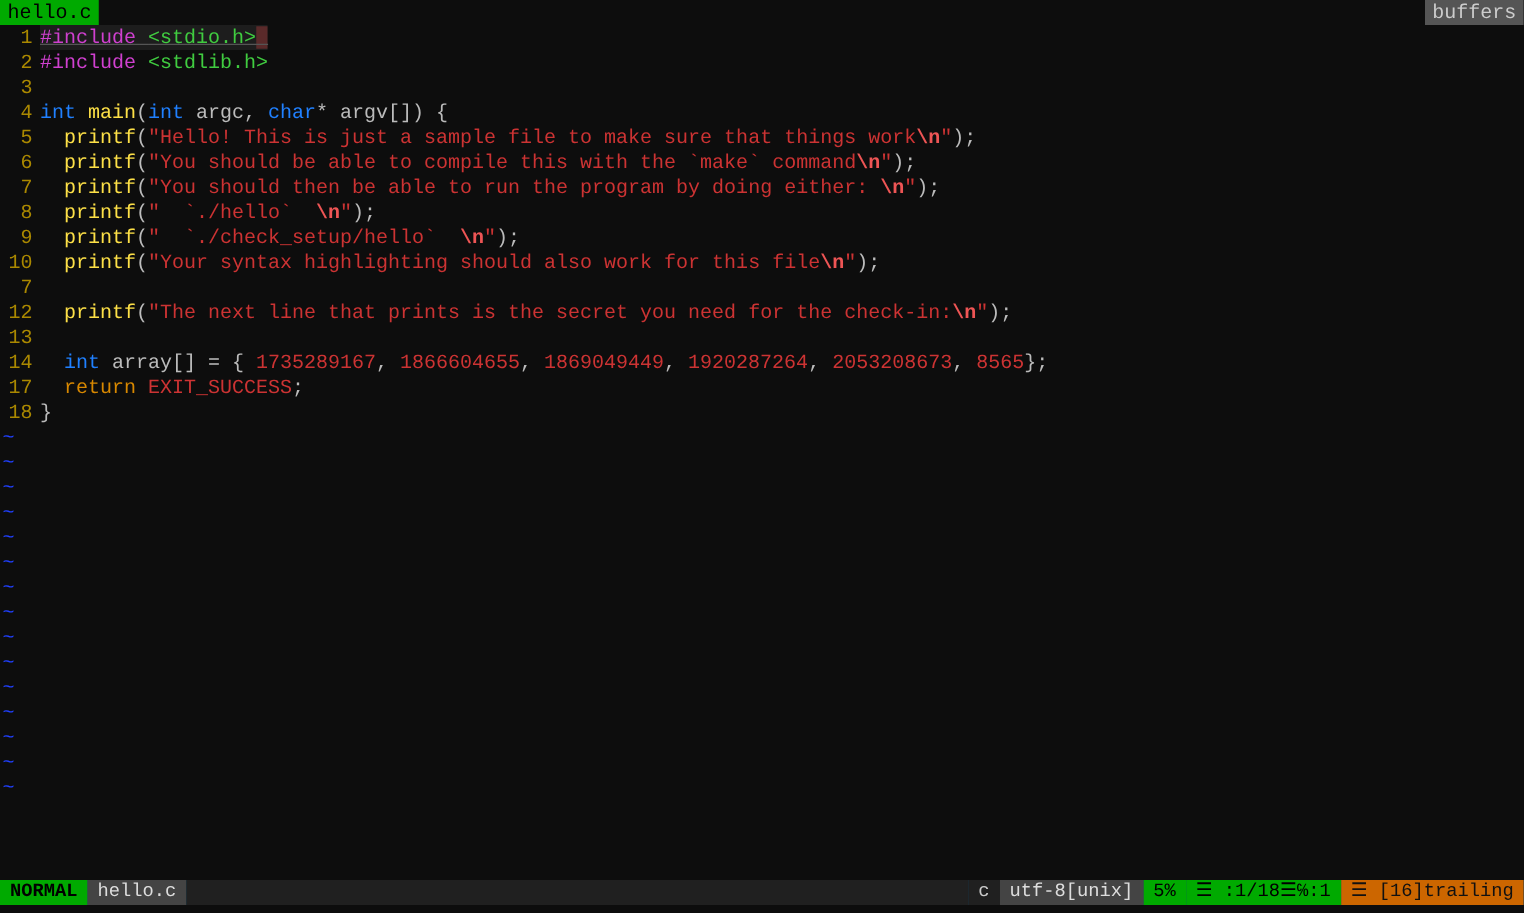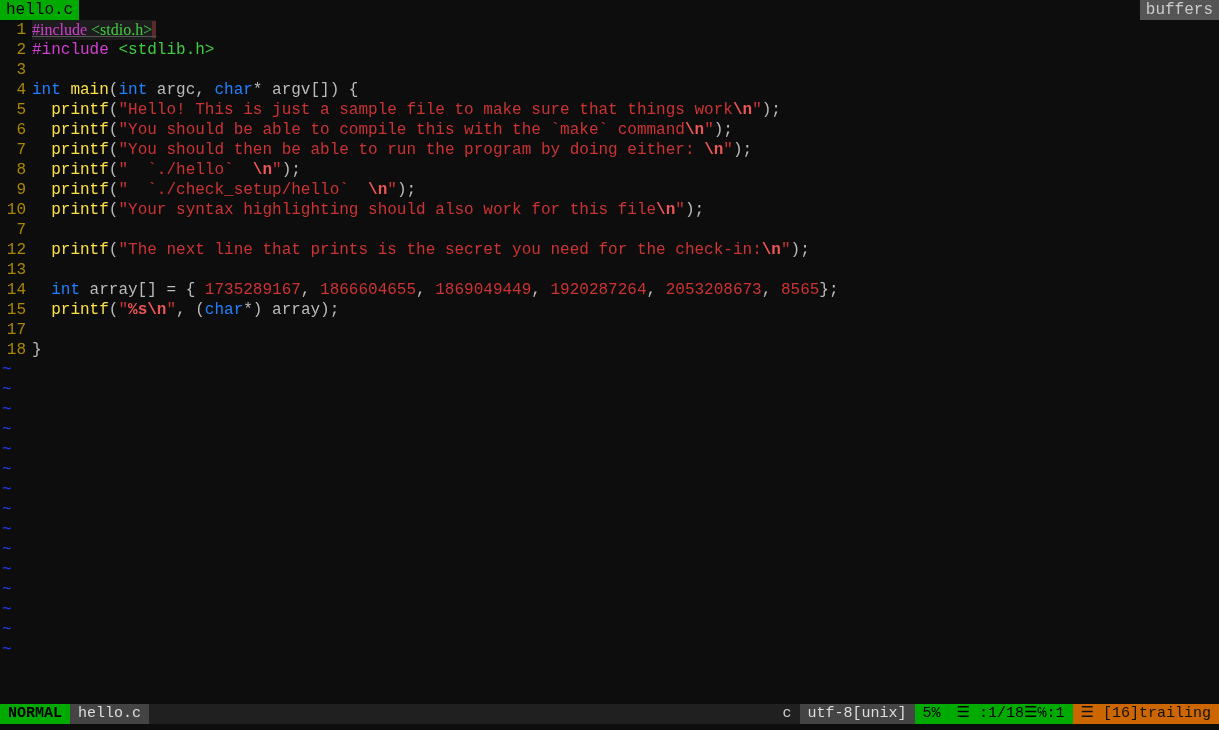--- a/index.html
+++ b/index.html
@@ -48,21 +48,20 @@
     text-align: left;
     padding-left: 2px;
     color: #2040ff;
     flex-shrink: 0;
   }
   .code { white-space: pre; }
   .cursorline {
     background: rgba(80,80,80,0.25);
     text-decoration: underline;
     text-decoration-color: #555;
-    font-family: Liberation Serif, serif;
   }
   .prep { color: #d040d0; }
   .incl { color: #40cc40; }
   .type { color: #2080ff; }
   .func { color: #fde047; }
   .paren { color: #bbb; }
   .str  { color: #cc3333; }
   .esc  { color: #ee5555; font-weight: bold; }
   .num  { color: #cc3333; }
   .op   { color: #bbb; }
@@ -106,22 +105,21 @@
     <div class="line"><div class="gutter">5</div><div class="code"><span class="op">  </span><span class="func">printf</span><span class="paren">(</span><span class="str">"Hello! This is just a sample file to make sure that things work</span><span class="esc">\n</span><span class="str">"</span><span class="paren">);</span></div></div>
     <div class="line"><div class="gutter">6</div><div class="code"><span class="op">  </span><span class="func">printf</span><span class="paren">(</span><span class="str">"You should be able to compile this with the `make` command</span><span class="esc">\n</span><span class="str">"</span><span class="paren">);</span></div></div>
     <div class="line"><div class="gutter">7</div><div class="code"><span class="op">  </span><span class="func">printf</span><span class="paren">(</span><span class="str">"You should then be able to run the program by doing either: </span><span class="esc">\n</span><span class="str">"</span><span class="paren">);</span></div></div>
     <div class="line"><div class="gutter">8</div><div class="code"><span class="op">  </span><span class="func">printf</span><span class="paren">(</span><span class="str">"  `./hello`  </span><span class="esc">\n</span><span class="str">"</span><span class="paren">);</span></div></div>
     <div class="line"><div class="gutter">9</div><div class="code"><span class="op">  </span><span class="func">printf</span><span class="paren">(</span><span class="str">"  `./check_setup/hello`  </span><span class="esc">\n</span><span class="str">"</span><span class="paren">);</span></div></div>
     <div class="line"><div class="gutter">10</div><div class="code"><span class="op">  </span><span class="func">printf</span><span class="paren">(</span><span class="str">"Your syntax highlighting should also work for this file</span><span class="esc">\n</span><span class="str">"</span><span class="paren">);</span></div></div>
     <div class="line"><div class="gutter">7</div><div class="code"></div></div>
     <div class="line"><div class="gutter">12</div><div class="code"><span class="op">  </span><span class="func">printf</span><span class="paren">(</span><span class="str">"The next line that prints is the secret you need for the check-in:</span><span class="esc">\n</span><span class="str">"</span><span class="paren">);</span></div></div>
     <div class="line"><div class="gutter">13</div><div class="code"></div></div>
     <div class="line"><div class="gutter">14</div><div class="code"><span class="op">  </span><span class="type">int </span><span class="op">array[] = { </span><span class="num">1735289167</span><span class="op">, </span><span class="num">1866604655</span><span class="op">, </span><span class="num">1869049449</span><span class="op">, </span><span class="num">1920287264</span><span class="op">, </span><span class="num">2053208673</span><span class="op">, </span><span class="num">8565</span><span class="op">};</span></div></div>
-    <div class="line"><div class="gutter">15</div><div class="code"><span class="op">  </span><span class="func">printf</span><span class="paren">(</span><span class="str">"</span><span class="esc">%s</span><span class="esc">\n</span><span class="str">"</span><span class="op">, (</span><span class="type">char</span><span class="op">*) array);</span></div></div>
-    <div class="line"><div class="gutter">17</div></div>
+    <div class="line"><div class="gutter">17</div><div class="code"><span class="op">  </span><span class="kw">return </span><span class="const">EXIT_SUCCESS</span><span class="op">;</span></div></div>
     <div class="line"><div class="gutter">18</div><div class="code"><span class="op">}</span></div></div>
     <div class="line"><div class="gutter-tilde">~</div></div>
     <div class="line"><div class="gutter-tilde">~</div></div>
     <div class="line"><div class="gutter-tilde">~</div></div>
     <div class="line"><div class="gutter-tilde">~</div></div>
     <div class="line"><div class="gutter-tilde">~</div></div>
     <div class="line"><div class="gutter-tilde">~</div></div>
     <div class="line"><div class="gutter-tilde">~</div></div>
     <div class="line"><div class="gutter-tilde">~</div></div>
     <div class="line"><div class="gutter-tilde">~</div></div>

